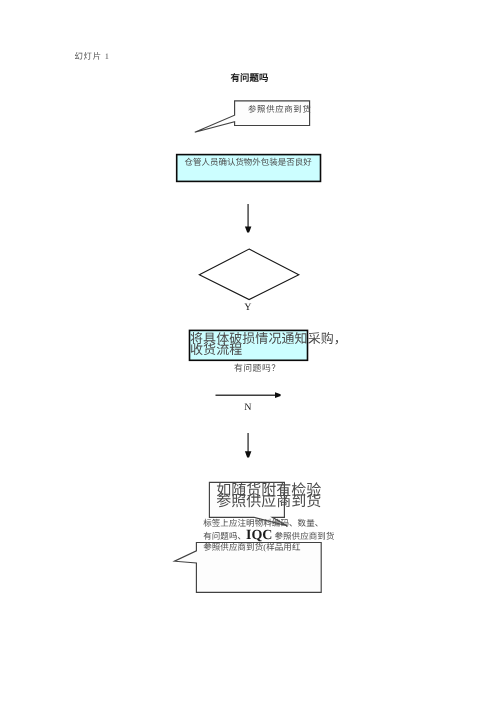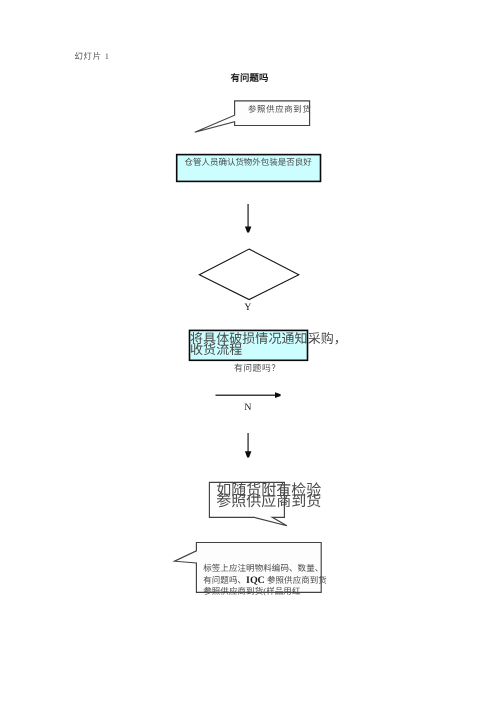--- a/index.html
+++ b/index.html
@@ -7,29 +7,29 @@
        font-family:"Liberation Serif","DejaVu Serif",serif;color:#000;
        -webkit-font-smoothing:antialiased;text-rendering:geometricPrecision;}
   .abs{position:absolute;}
   #slide-label{left:74.5px;top:50px;font-size:8.4px;color:#515151;letter-spacing:0.75px;
                font-family:"Liberation Serif","DejaVu Serif",serif;}
   #chart-title{left:230.5px;top:70px;font-size:9.4px;font-weight:bold;color:#1a1a1a;letter-spacing:0.1px;
                font-family:"Liberation Serif","DejaVu Serif",serif;}
   svg{position:absolute;left:0;top:0;width:496px;height:702px;overflow:visible;}
   .ctext{position:absolute;color:#4b4b4b;white-space:nowrap;
          font-family:"Liberation Serif","DejaVu Serif",serif;}
-  .lat{font-family:"Liberation Serif","DejaVu Serif",serif;font-weight:bold;color:#1c1c1c;font-size:10px;letter-spacing:-0.1px;margin-top:48px;}
+  .lat{font-family:"Liberation Serif","DejaVu Serif",serif;font-weight:bold;color:#1c1c1c;font-size:14px;letter-spacing:-0.1px;margin-top:48px;}
   #t-callout1{left:248px;top:102.5px;font-size:8.4px;letter-spacing:0.7px;}
   #t-proc1{left:184.5px;top:155.7px;font-size:8.5px;letter-spacing:-0.02px;text-align:center;}
   #t-yes{left:244.2px;top:301.9px;font-size:10px;font-family:"Liberation Serif","DejaVu Serif",serif;color:#1a1a1a;}
   #t-proc2{left:190px;top:332.6px;font-size:13px;line-height:11.7px;letter-spacing:0.07px;}
   #t-question{left:234px;top:360.8px;font-size:8.8px;letter-spacing:0.5px;}
   #t-no{left:244.3px;top:401.8px;font-size:10px;font-family:"Liberation Serif","DejaVu Serif",serif;color:#1a1a1a;}
   #t-callout2{left:216.2px;top:485.8px;font-size:15px;line-height:11.2px;letter-spacing:0.02px;}
-  #t-callout3{left:203.2px;top:563px;font-size:8.5px;line-height:11.6px;letter-spacing:0.08px;}
+  #t-callout3{left:203.2px;top:518px;font-size:8.5px;line-height:11.6px;letter-spacing:0.08px;}
 </style>
 </head>
 <body>
 
 <svg id="diagram" viewBox="0 0 496 702">
 
   <g>
     <path d="M234.6,100.9 L309.6,100.9 L309.6,125.5 L234.6,125.5 L234.6,121.8 L194.8,132.2 L234.6,115.2 Z" fill="#fdfdfd" stroke="#414141" stroke-width="1.15" stroke-linejoin="miter"></path>
   </g>
 

